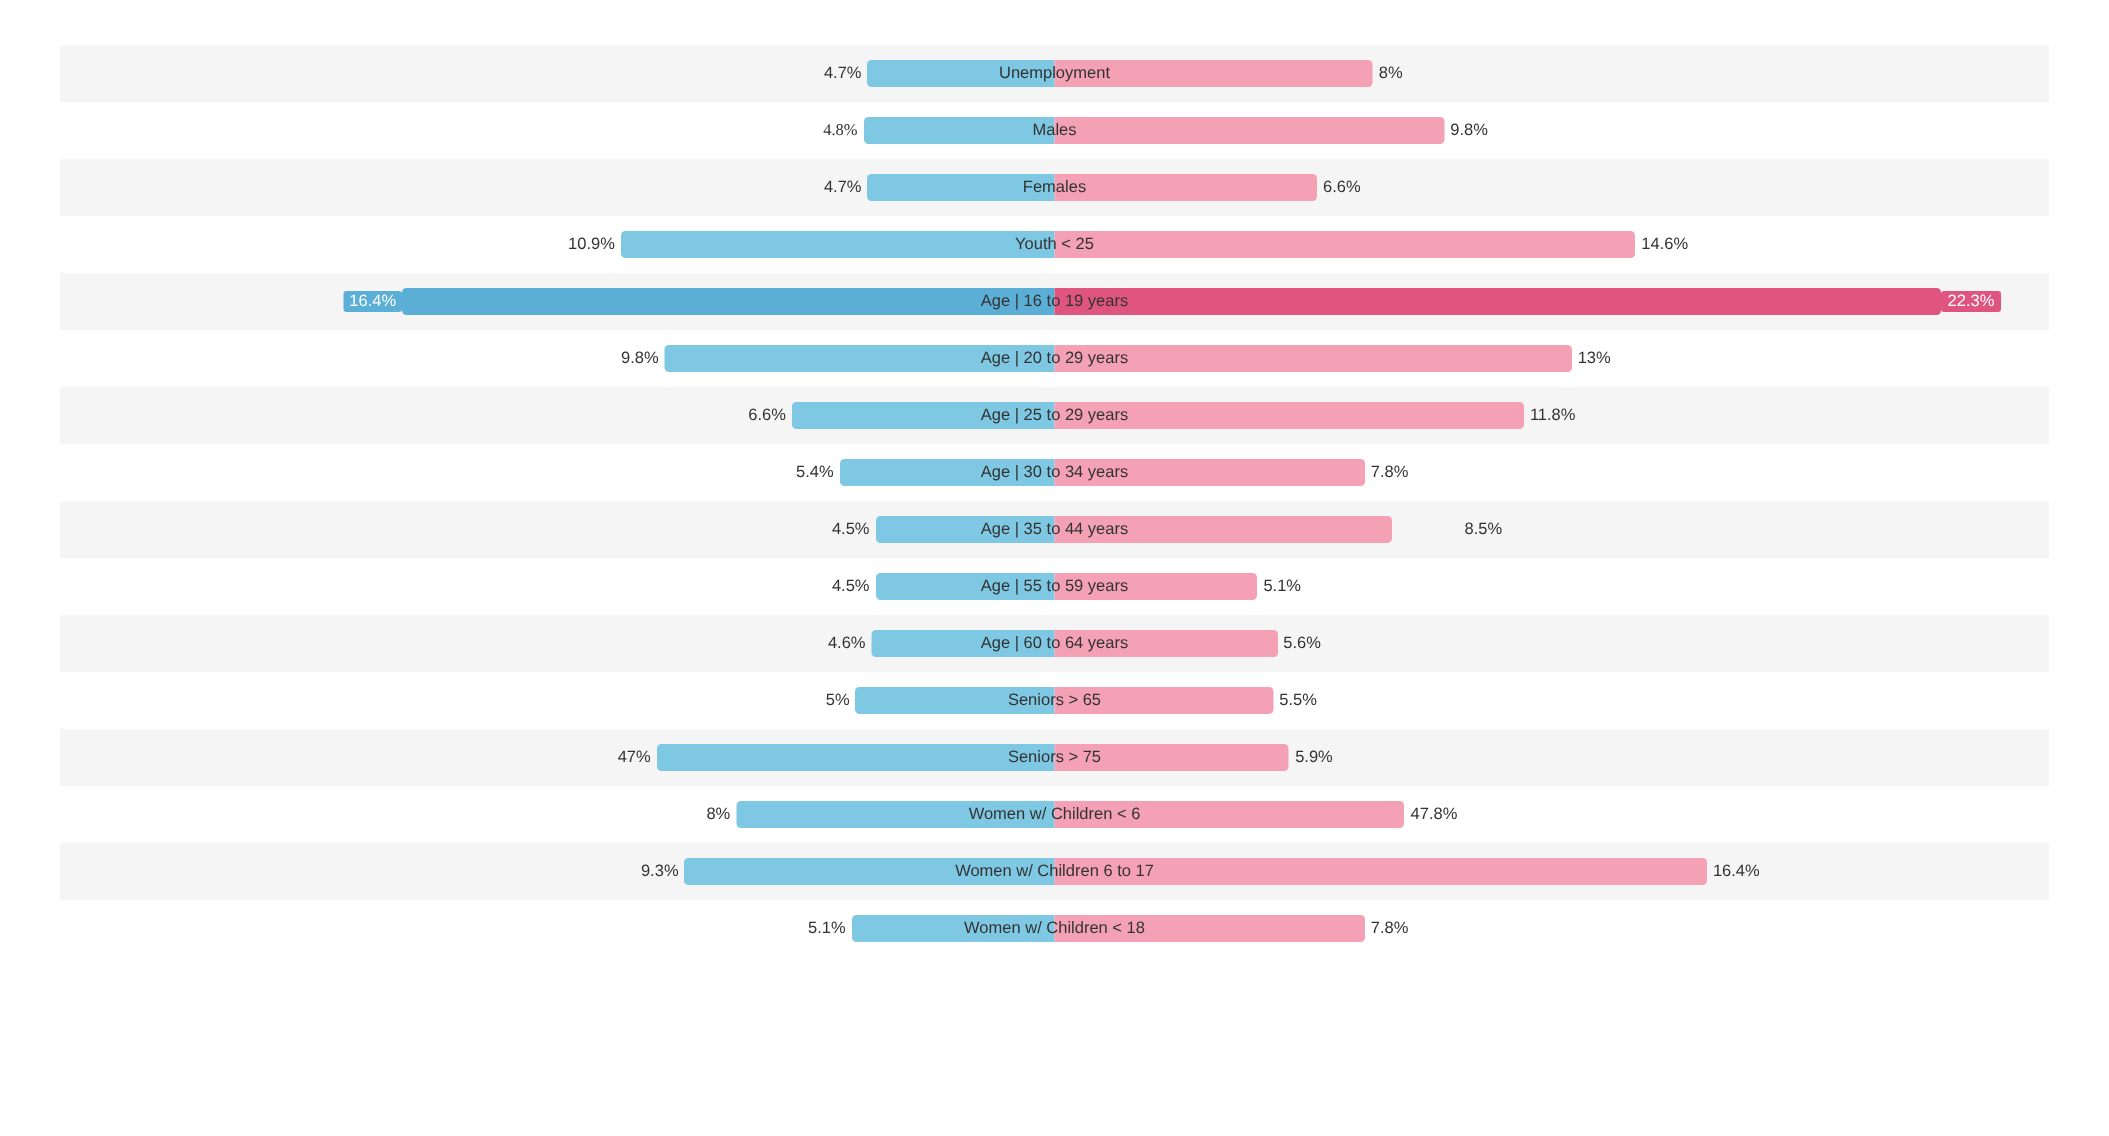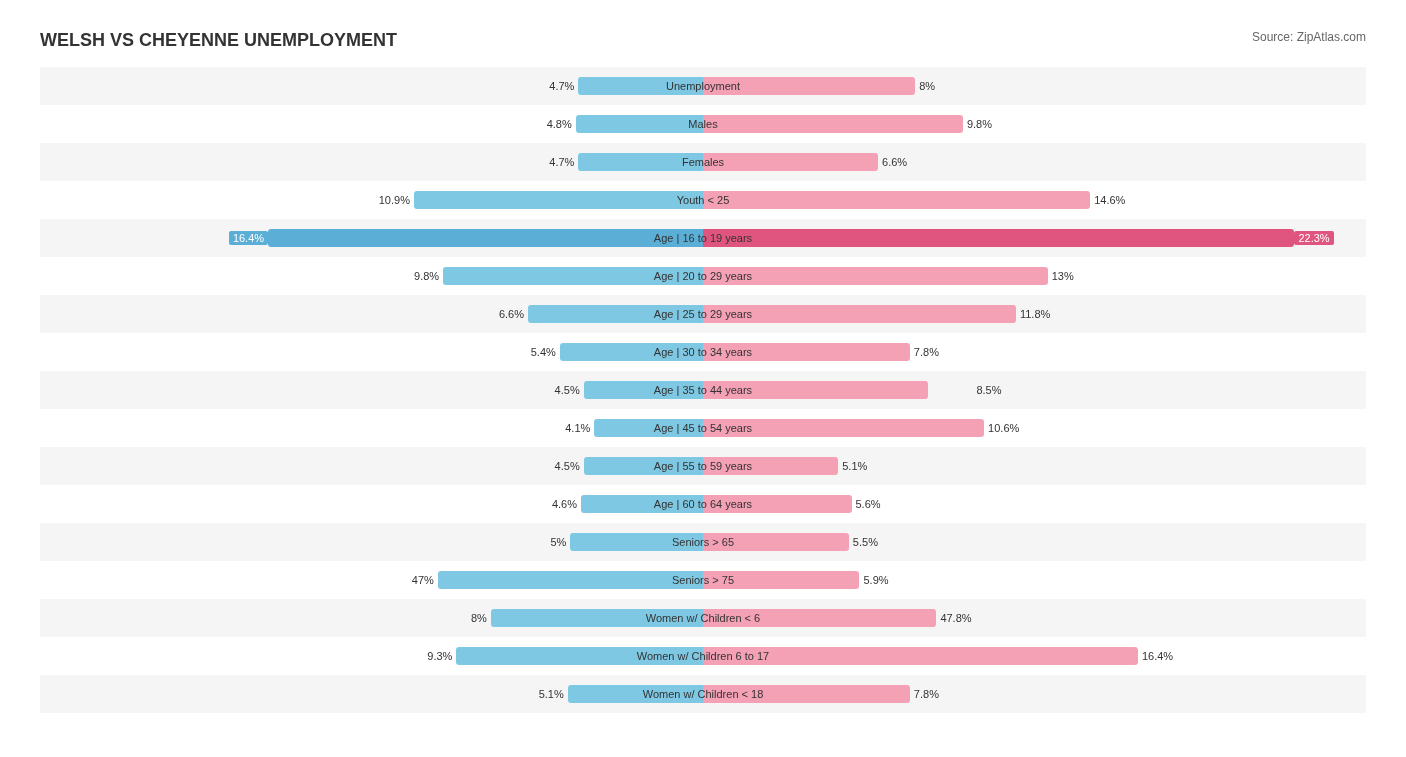--- a/index.html
+++ b/index.html
@@ -133,24 +133,20 @@
       border-radius: 2px;
     }
 
     
     
   </style>
 </head>
 <body>
 
 <div class="chart-container">
-  <div class="chart-header">
-    <div class="chart-title">WELSH VS CHEYENNE UNEMPLOYMENT</div>
-    <div class="chart-source">Source: ZipAtlas.com</div>
-  </div>
 
   <div class="chart-rows" id="chart-rows">
 
   <div class="chart-row">
       <div class="row-inner">
         <div class="bars-area">
           <div class="bar-left" style="width: 9.4%; right: 50%;">
           </div>
           <div class="bar-right" style="width: 16%; left: 50%;">
           </div>
@@ -160,21 +156,21 @@
         </div>
       </div>
     </div>
       <div class="chart-row">
       <div class="row-inner">
         <div class="bars-area">
           <div class="bar-left" style="width: 9.6%; right: 50%;">
           </div>
           <div class="bar-right" style="width: 19.6%; left: 50%;">
           </div>
-          <span class="val-left" style="right: 59.6%; left: auto;">4.8%</span>
+          <span class="val-left" style="right: 59.6%; left: auto; font-family: Liberation Serif, serif;">4.8%</span>
           <span class="label-center">Males</span>
           <span class="val-right" style="left: 69.6%; right: auto;">9.8%</span>
         </div>
       </div>
     </div>
       <div class="chart-row">
       <div class="row-inner">
         <div class="bars-area">
           <div class="bar-left" style="width: 9.4%; right: 50%;">
           </div>
@@ -254,33 +250,20 @@
       <div class="chart-row">
       <div class="row-inner">
         <div class="bars-area">
           <div class="bar-left" style="width: 9%; right: 50%;">
           </div>
           <div class="bar-right" style="width: 17%; left: 50%;">
           </div>
           <span class="val-left" style="right: 59%; left: auto;">4.5%</span>
           <span class="label-center">Age | 35 to 44 years</span>
           <span class="val-right" style="left: 67%; right: auto; margin-left: 44px;">8.5%</span>
-        </div>
-      </div>
-    </div>
-      <div class="chart-row">
-      <div class="row-inner">
-        <div class="bars-area">
-          <div class="bar-left" style="width: 8.2%; right: 50%;">
-          </div>
-          <div class="bar-right" style="width: 21.2%; left: 50%;">
-          </div>
-          <span class="val-left" style="right: 58.2%; left: auto;">4.1%</span>
-          <span class="label-center">Age | 45 to 54 years</span>
-          <span class="val-right" style="left: 71.2%; right: auto;">10.6%</span>
         </div>
       </div>
     </div>
       <div class="chart-row">
       <div class="row-inner">
         <div class="bars-area">
           <div class="bar-left" style="width: 9%; right: 50%;">
           </div>
           <div class="bar-right" style="width: 10.2%; left: 50%;">
           </div>

